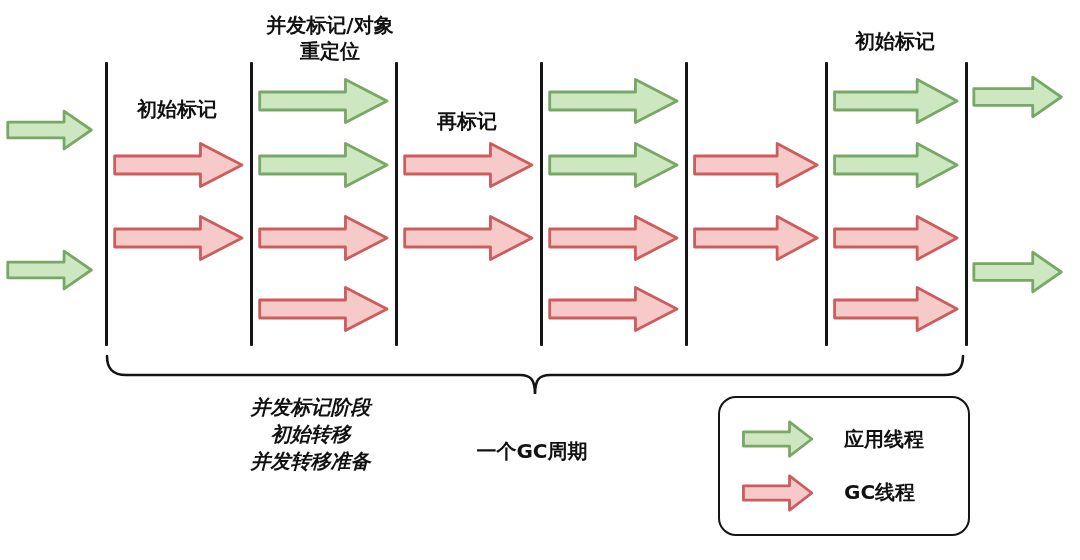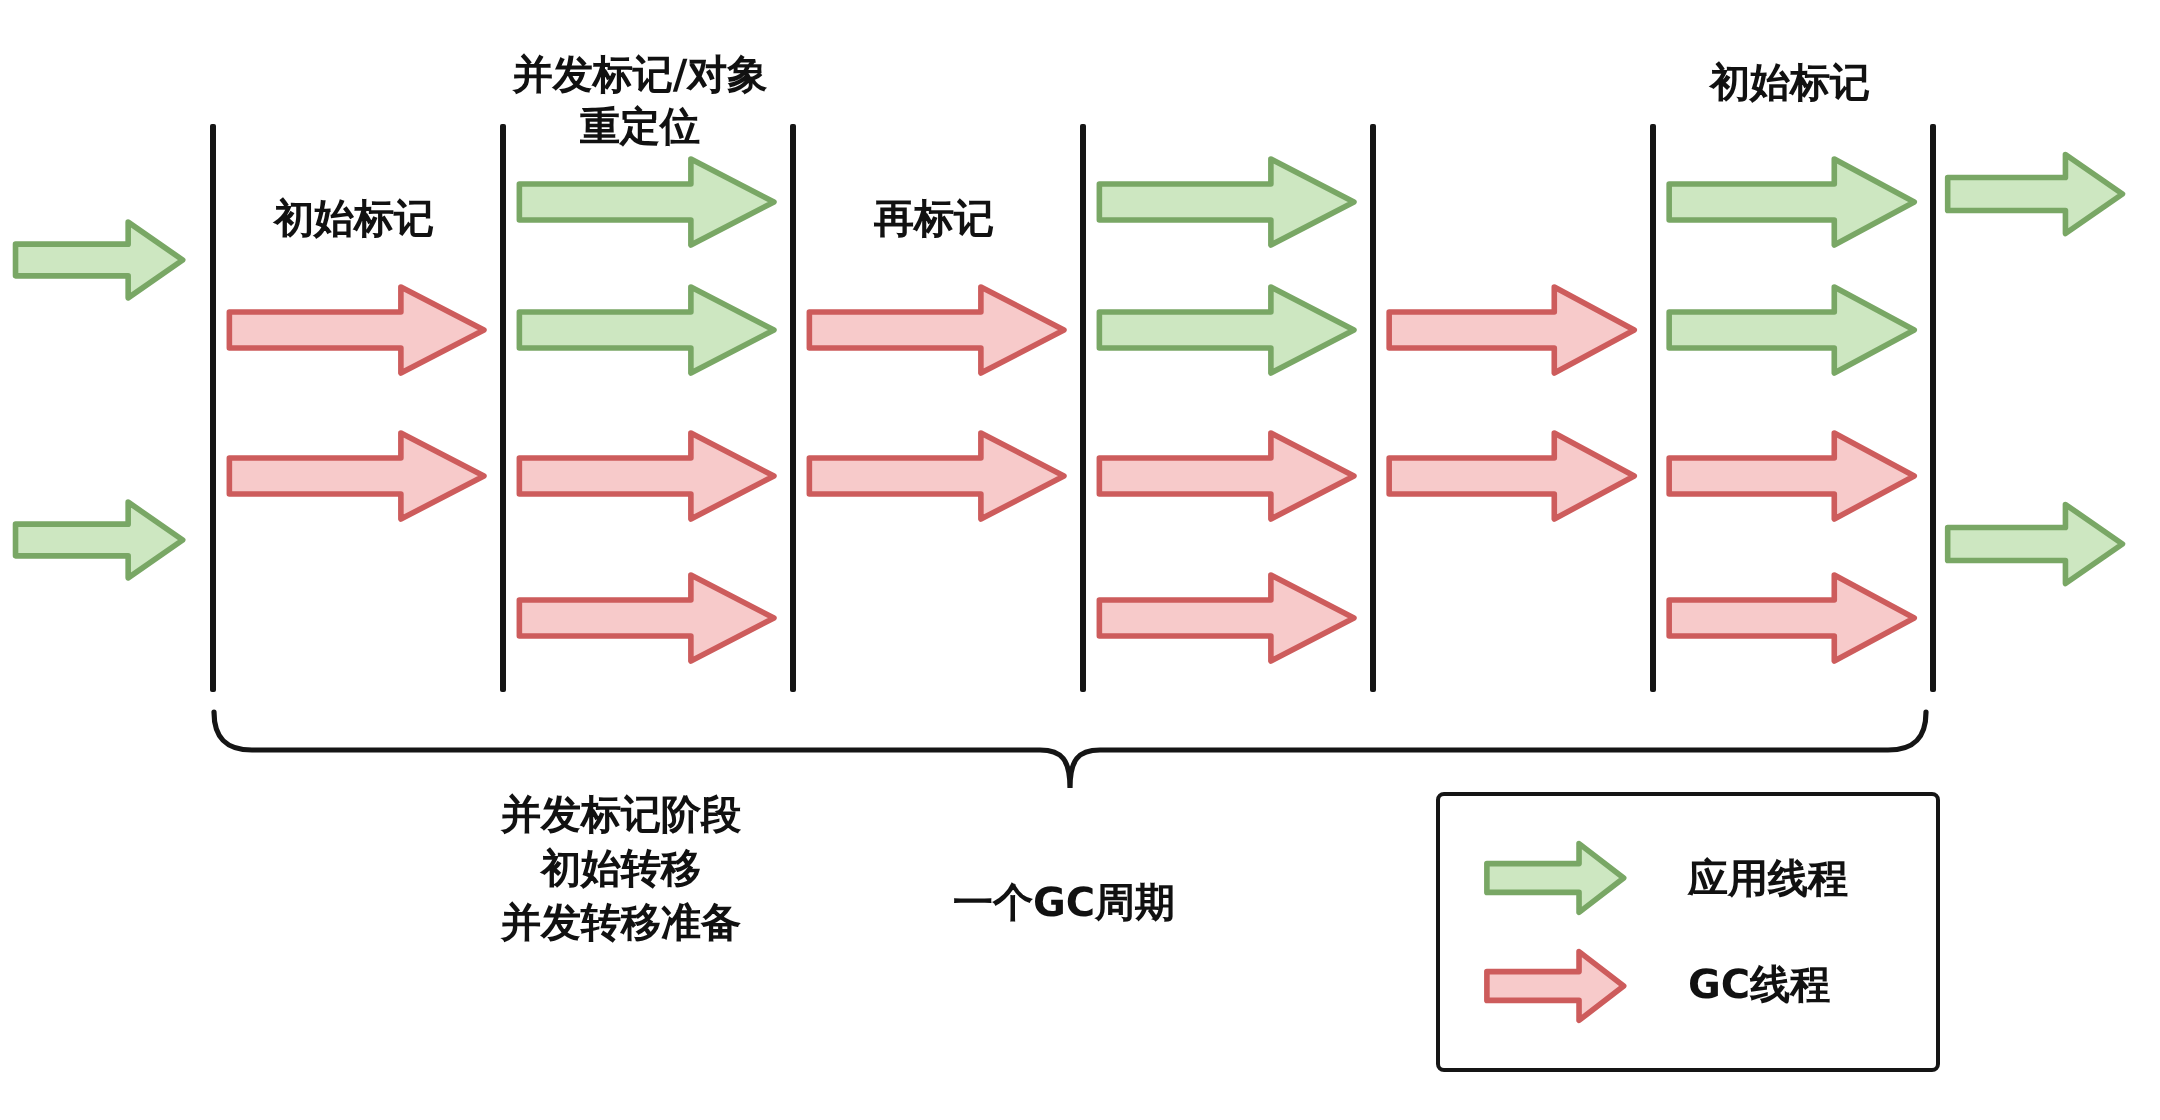--- a/index.html
+++ b/index.html
@@ -54,39 +54,40 @@
   }
   .note {
     position: absolute;
     left: 218px;
     top: 394px;
     width: 185px;
     text-align: center;
     font-size: 20px;
     font-weight: 600;
     line-height: 27px;
+    font-style: italic;
   }
   .note span { display: block; }
   .cycle-label {
     position: absolute;
     left: 452px;
     top: 438px;
     width: 160px;
     text-align: center;
     font-size: 20px;
     font-weight: 600;
   }
   .legend {
     position: absolute;
     left: 718px;
     top: 396px;
     width: 252px;
     height: 140px;
     border: 2.5px solid var(--line, #151515);
-    border-radius: 4px;
+    border-radius: 18px;
     display: flex;
     flex-direction: column;
     justify-content: space-evenly;
     padding: 8px 22px;
   }
   .legend-row { display: flex; align-items: center; gap: 30px; }
   .legend-row svg.arrow { position: static; flex: 0 0 auto; }
   .legend-row .legend-label { font-size: 20px; font-weight: 600; white-space: nowrap; }
   .defs-holder { position: absolute; width: 0; height: 0; overflow: hidden; }
 </style>
@@ -102,28 +103,28 @@
 <div class="canvas">
 
   <div class="vline" style="left:105px"></div>
   <div class="vline" style="left:250px"></div>
   <div class="vline" style="left:395px"></div>
   <div class="vline" style="left:540px"></div>
   <div class="vline" style="left:685px"></div>
   <div class="vline" style="left:825px"></div>
   <div class="vline" style="left:965px"></div>
 
-  <div class="label" style="left:220px; top:12px; width:200px;margin-top:12px;">
+  <div class="label" style="left:230px; top:12px; width:200px;">
     <span class="ln">并发标记/对象</span>
     <span class="ln">重定位</span>
   </div>
   <div class="label" style="left:795px; top:28px; width:200px;">初始标记</div>
 
   <div class="label" style="left:112px; top:96px; width:130px;">初始标记</div>
-  <div class="label" style="left:402px; top:96px; width:130px;">再标记</div>
+  <div class="label" style="left:402px; top:108px; width:130px;">再标记</div>
 
   <svg class="arrow app" style="left:6px; top:108px; width:88px; height:44px" viewBox="0 0 100 50" preserveAspectRatio="none">
       <use href="#arrow-shape"></use>
     </svg>
   <svg class="arrow app" style="left:6px; top:248px; width:88px; height:44px" viewBox="0 0 100 50" preserveAspectRatio="none">
       <use href="#arrow-shape"></use>
     </svg>
 
   <svg class="arrow gc" style="left:112px; top:140px; width:134px; height:50px" viewBox="0 0 100 50" preserveAspectRatio="none">
       <use href="#arrow-shape"></use>

